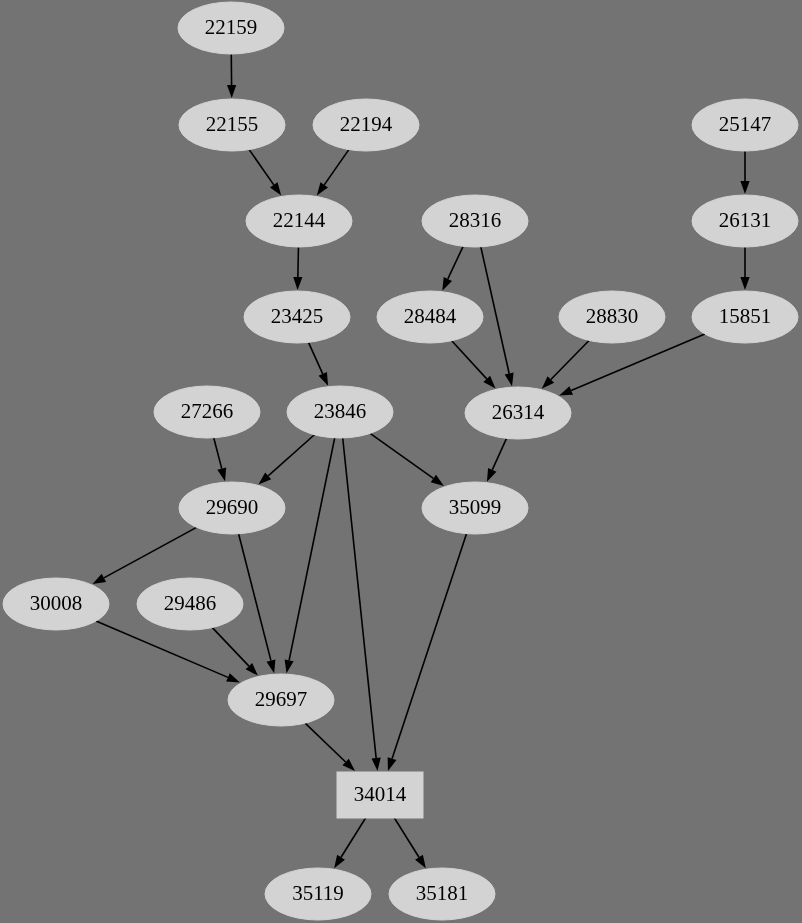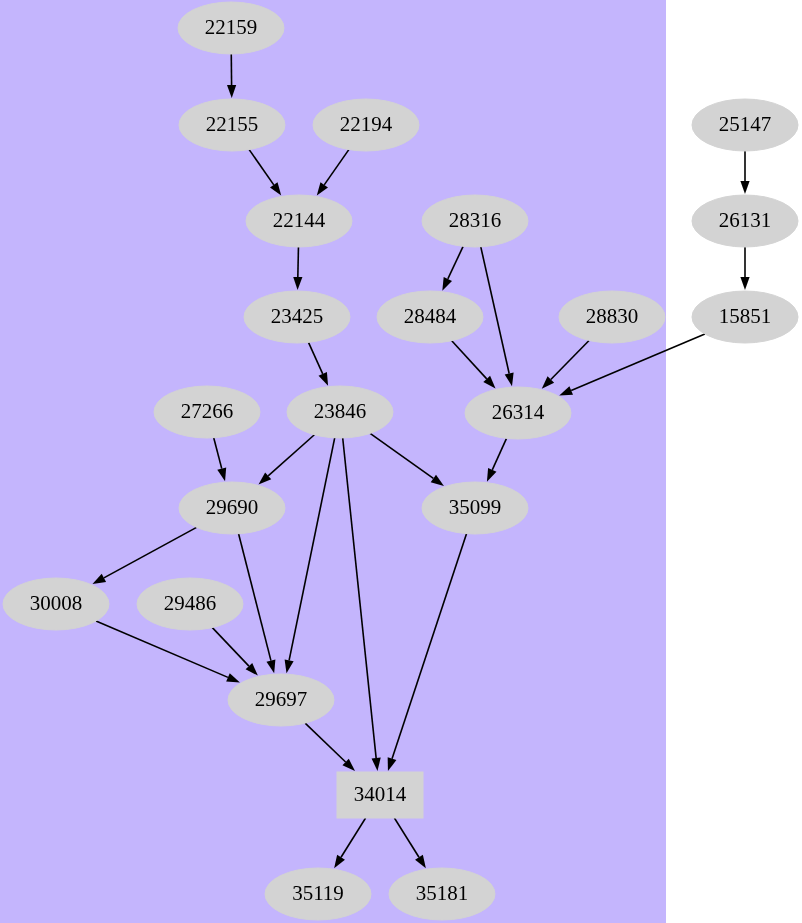--- a/index.html
+++ b/index.html
@@ -8,23 +8,23 @@
     background: #ffffff;
   }
   body {
     width: 802px;
     height: 923px;
     font-family: "Liberation Serif", "DejaVu Serif", serif;
     overflow: hidden;
   }
   #graph-canvas {
     position: relative;
-    width: 666px;
+    width: 802px;
     height: 923px;
-    background: #c4b5fd;
+    background: #737373;
   }
   #graph-svg {
     position: absolute;
     top: 0;
     left: 0;
     width: 802px;
     height: 923px;
   }
   .node-label {
     font-family: "Liberation Serif", "DejaVu Serif", serif;

